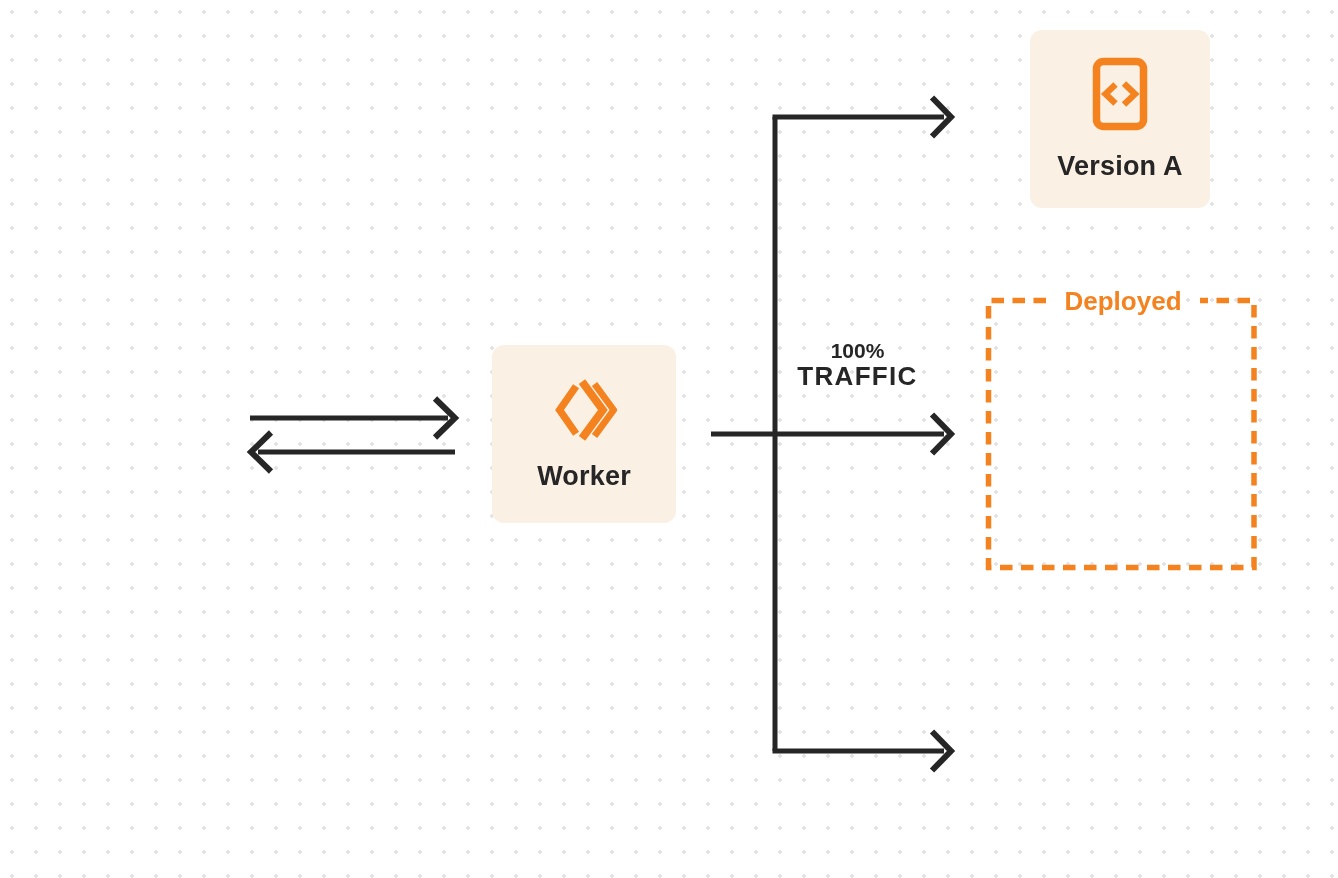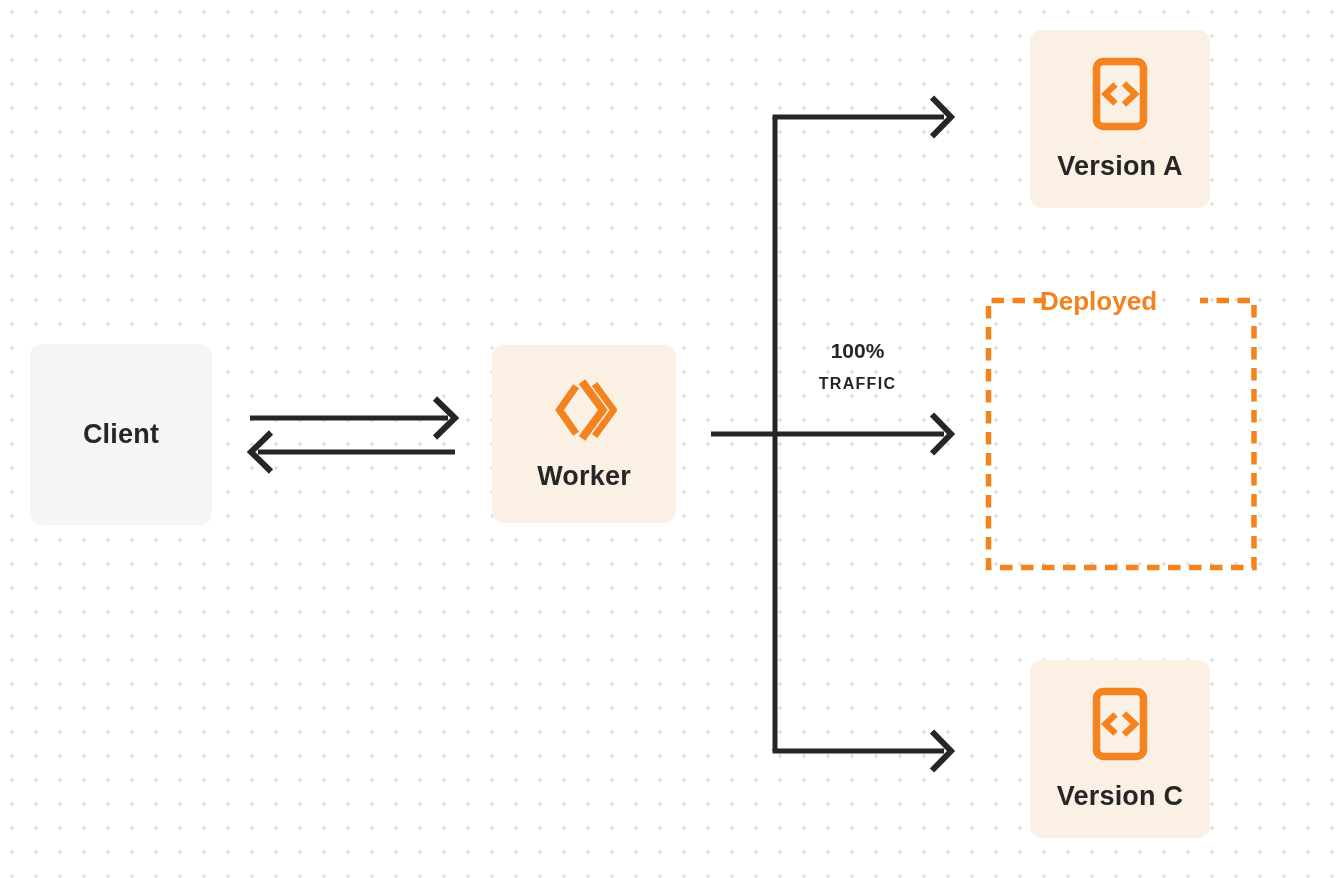--- a/index.html
+++ b/index.html
@@ -110,28 +110,28 @@
 
   .traffic-label {
     position: absolute;
     left: 770px; top: 340px;
     width: 175px;
     text-align: center;
     color: var(--ink);
     font-weight: 700;
   }
   .traffic-pct { font-size: 21px; line-height: 22px; }
-  .traffic-word { font-size: 16px; line-height: 20px; margin-top: 12px; letter-spacing: 1.3px; }
+  .traffic-word { font-size: 26px; line-height: 20px; margin-top: 4px; letter-spacing: 1.3px; }
 
   .deployed-label {
     position: absolute;
     left: 1040px; top: 287px;
     width: 166px; height: 28px;
     line-height: 28px;
-    text-align: left;
+    text-align: center;
     color: var(--orange);
     font-size: 26px;
     font-weight: 700;
   }
 </style>
 </head>
 <body>
 
 <div class="canvas">
 
@@ -163,51 +163,40 @@
     <g>
       <path class="conn-line" d="M772.5 751 L944 751"></path>
       <polyline class="conn-head" points="932,731.5 951,751 932,770.5"></polyline>
     </g>
 
     <g>
       <path class="dashed-border" d="M1046 300.5 L988.5 300.5 L988.5 567.5 L1254 567.5 L1254 300.5 L1200 300.5"></path>
     </g>
   </svg>
 
-  <div class="node node-client">
-    <span class="node-label">Client</span>
-  </div>
 
   <div class="node node-worker">
     <svg class="icon-workers" viewBox="0 0 100 100" aria-hidden="true">
       <path d="M38 14 L13 50 L38 86" stroke-width="11"></path>
       <path d="M47 7 L78.5 50 L47 93" stroke-width="12"></path>
       <path d="M66 10.5 L95 50 L66 89.5" stroke-width="10"></path>
     </svg>
     <span class="node-label">Worker</span>
   </div>
 
   <div class="node node-version node-version-a">
     <svg class="icon-codefile" viewBox="0 0 56 74" aria-hidden="true">
       <rect x="4.5" y="4.5" width="47" height="65" rx="7" stroke-width="7.5"></rect>
       <path d="M23.5 27.5 L13.5 37 L23.5 46.5" stroke-width="6.3"></path>
       <path d="M32 26.5 L43 37 L32 47.5" stroke-width="6.3"></path>
     </svg>
     <span class="node-label">Version A</span>
   </div>
 
 
-  <div class="node node-version node-version-c">
-    <svg class="icon-codefile" viewBox="0 0 56 74" aria-hidden="true">
-      <rect x="4.5" y="4.5" width="47" height="65" rx="7" stroke-width="7.5"></rect>
-      <path d="M23.5 27.5 L13.5 37 L23.5 46.5" stroke-width="6.3"></path>
-      <path d="M32 26.5 L43 37 L32 47.5" stroke-width="6.3"></path>
-    </svg>
-    <span class="node-label">Version C</span>
-  </div>
 
   <div class="traffic-label">
     <div class="traffic-pct">100%</div>
     <div class="traffic-word">TRAFFIC</div>
   </div>
 
   <div class="deployed-label">Deployed</div>
 
 </div>
 

